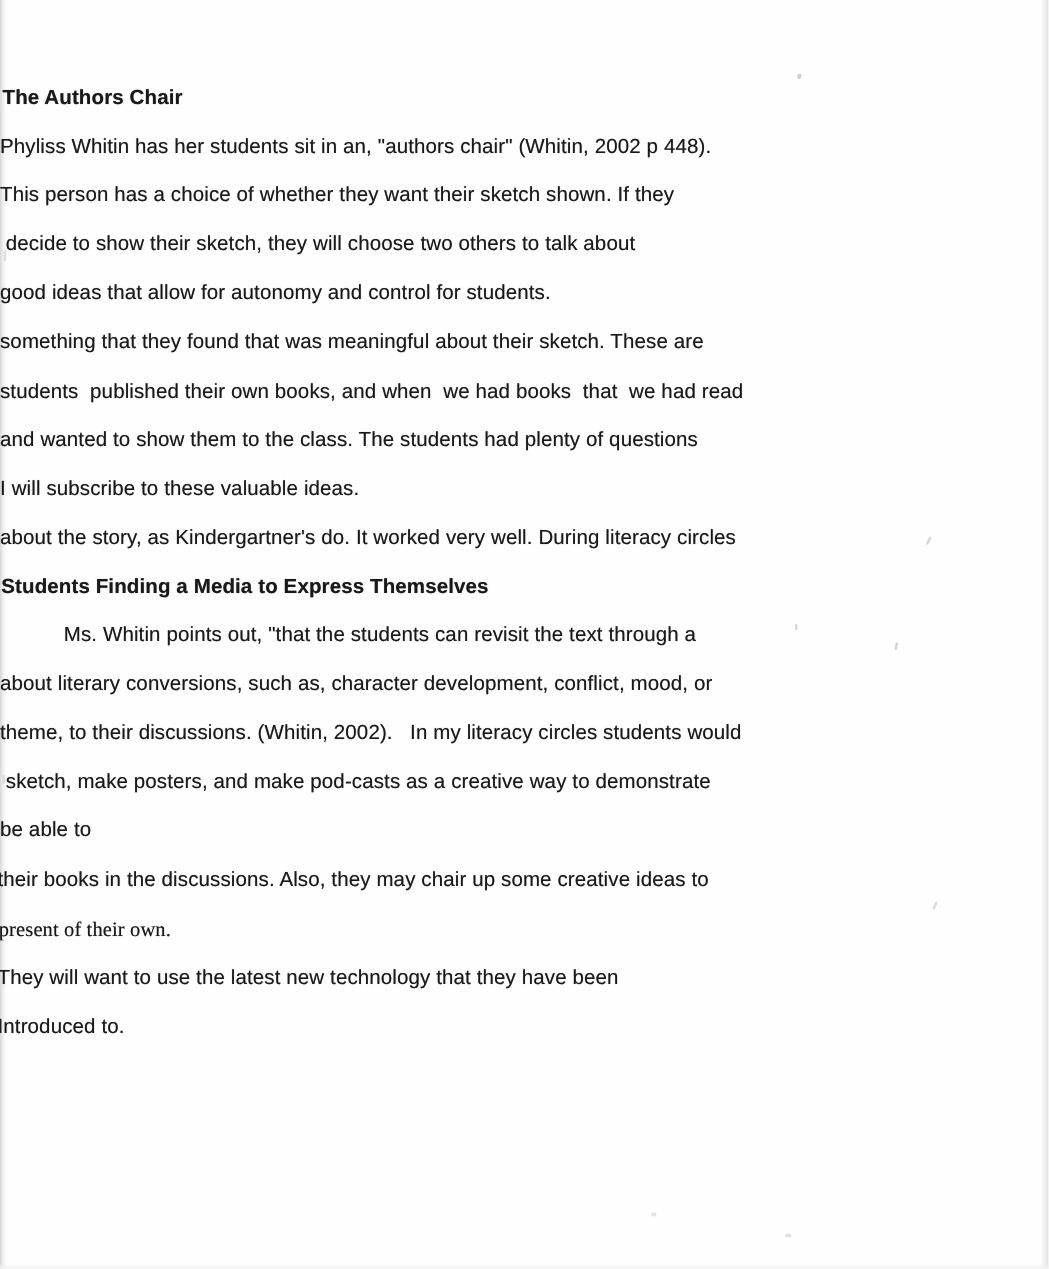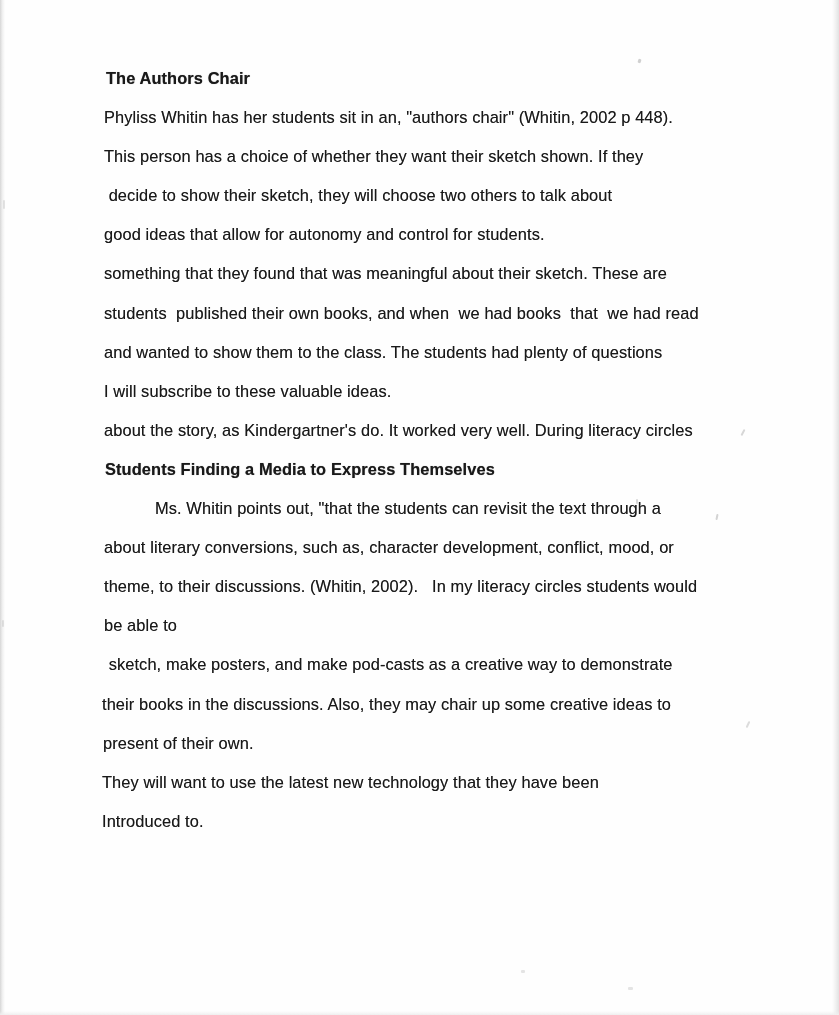--- a/index.html
+++ b/index.html
@@ -32,21 +32,20 @@
   .edge-bottom {
     position: absolute;
     left: 0; bottom: 0;
     width: 100%; height: 4px;
     background: linear-gradient(to top, #efefef 0%, rgba(255,255,255,0) 100%);
   }
   .doc-text {
     position: absolute;
     left: 0; top: 59px;
     width: 836px;
-    padding-left: 104px;
     box-sizing: border-box;
     color: #191919;
     font-size: 16.4px;
     letter-spacing: 0.1px;
     text-shadow: 0 0 0.6px rgba(20,20,20,0.55);
   }
   .line {
     height: 39.1px;
     line-height: 39.1px;
     white-space: pre;
@@ -88,24 +87,24 @@
       <div class="line">good ideas that allow for autonomy and control for students.</div>
       <div class="line">something that they found that was meaningful about their sketch. These are</div>
       <div class="line">students  published their own books, and when  we had books  that  we had read</div>
       <div class="line">and wanted to show them to the class. The students had plenty of questions</div>
       <div class="line">I will subscribe to these valuable ideas.</div>
       <div class="line">about the story, as Kindergartner's do. It worked very well. During literacy circles</div>
       <div class="line bold" style="margin-left: 1px;">Students Finding a Media to Express Themselves</div>
       <div class="line" style="margin-left: 51px;">Ms. Whitin points out, "that the students can revisit the text through a</div>
       <div class="line">about literary conversions, such as, character development, conflict, mood, or</div>
       <div class="line">theme, to their discussions. (Whitin, 2002).   In my literacy circles students would</div>
+      <div class="line"> sketch, make posters, and make pod-casts as a creative way to demonstrate</div>
       <div class="line">be able to</div>
-      <div class="line"> sketch, make posters, and make pod-casts as a creative way to demonstrate</div>
       <div class="line" style="margin-left: -2px;">their books in the discussions. Also, they may chair up some creative ideas to</div>
-      <div class="line" style="margin-left: -1px;">present of their own.</div>
+      <div class="line" style="margin-left: -1px; font-family: Liberation Serif, serif;">present of their own.</div>
       <div class="line" style="margin-left: -2px;">They will want to use the latest new technology that they have been</div>
       <div class="line" style="margin-left: -2px;">Introduced to.</div>
     </div>
 
   <div class="speck sp1"></div>
   <div class="speck sp2"></div>
   <div class="speck sp3"></div>
   <div class="speck sp4"></div>
   <div class="speck sp5"></div>
   <div class="speck sp6"></div>

